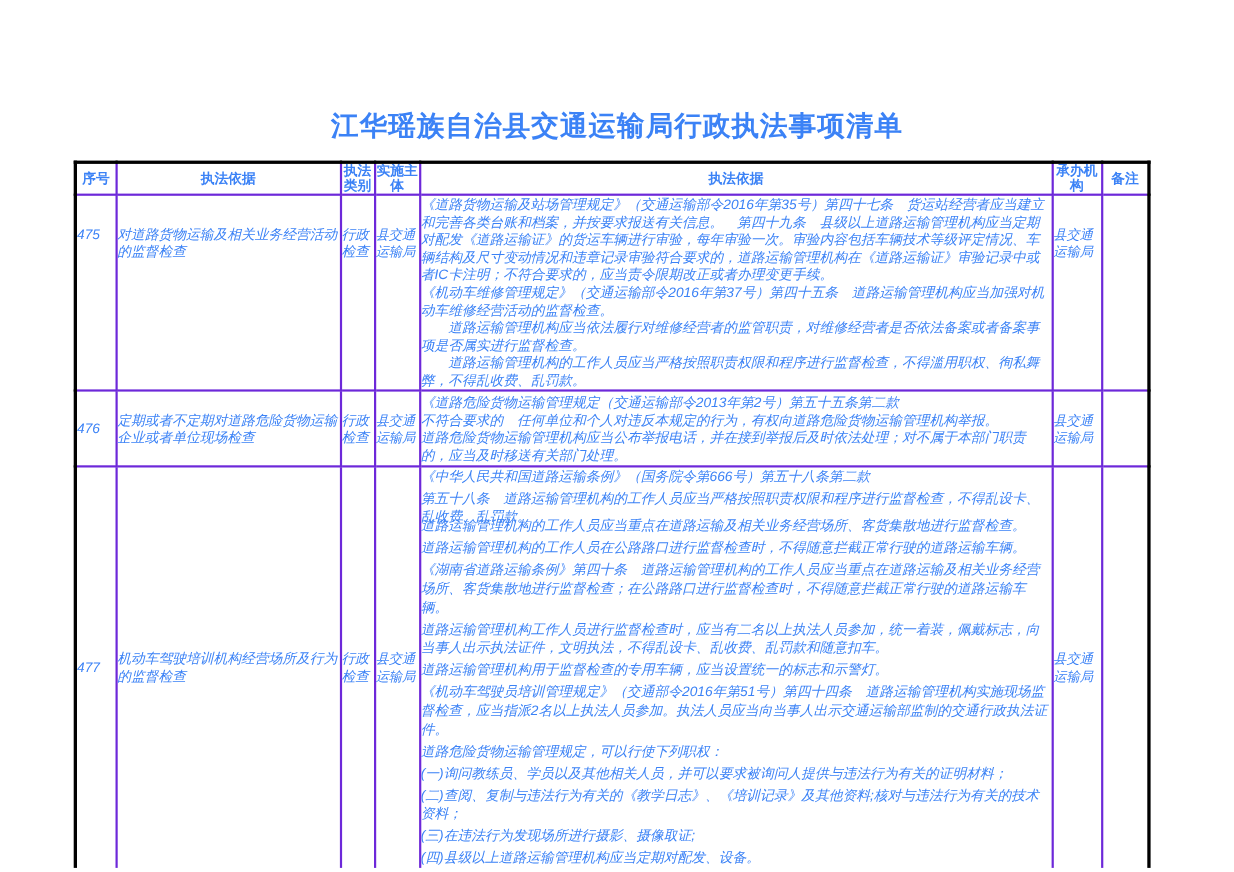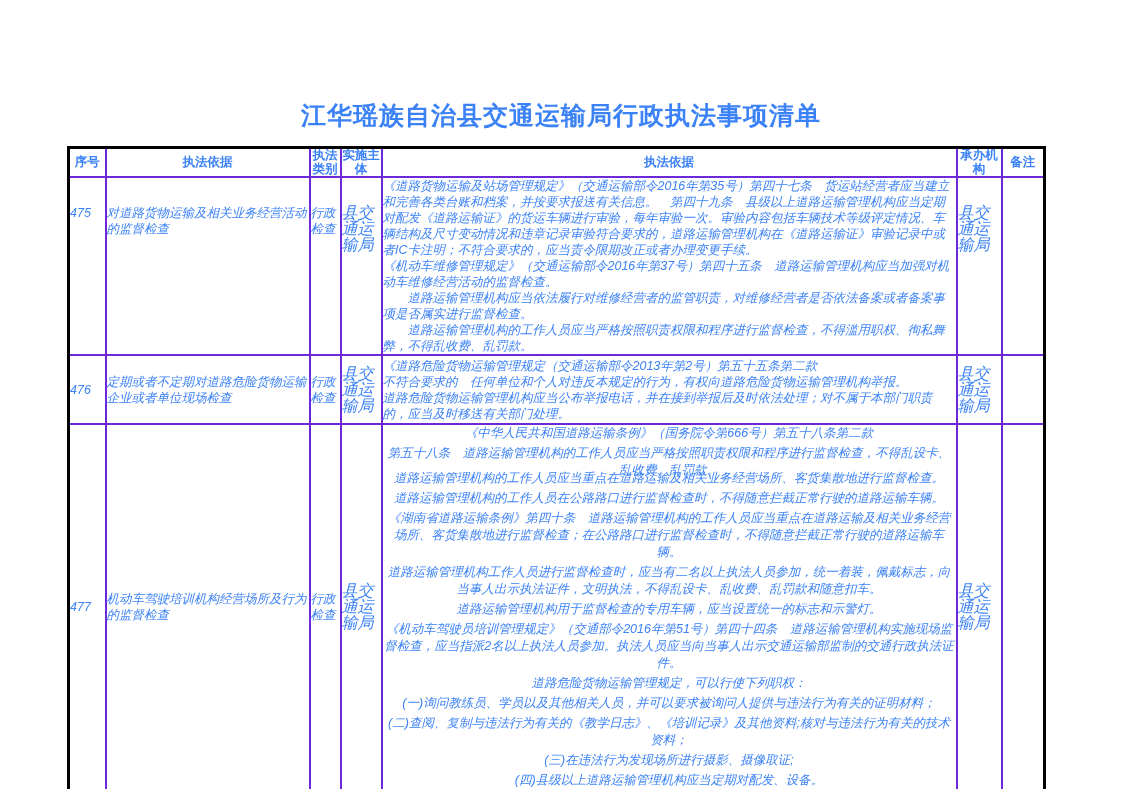--- a/index.html
+++ b/index.html
@@ -40,39 +40,39 @@
     font-size: 12.5px;
     font-weight: bold;
     text-align: center;
     line-height: 13.5px;
     height: 27px;
   }
   td { font-size: 12.5px; font-style: italic; }
   .c-idx, .c-name, .c-cat, .c-subj, .c-agency, .c-remark {
     line-height: 16px;
   }
-  .c-subj, .c-agency { font-size: 16px; }
+  .c-subj, .c-agency { font-size: 12px; }
   .c-name { padding: 0 2px; }
   .c-basis {
     text-align: left;
     vertical-align: top;
     padding: 1px 4px 2px 4px;
     line-height: 16px;
   }
   .para {
     margin: 0;
     white-space: pre-wrap;
     word-break: break-all;
   }
   
   tr.row-475 { height: 168px; }
   tr.row-476 { height: 69px; }
   tr.row-477 { height: 263px; }
   tr.row-475 td.v { vertical-align: top; padding-top: 27px; }
-  tr.row-477 .c-basis { line-height: 17px; text-align: center; }
+  tr.row-477 .c-basis { line-height: 17px; }
   tr.row-477 .para + .para { margin-top: 3px; }
   
   tr.row-477 .para:nth-child(2) { max-height: 22px; }
 </style>
 </head>
 <body>
 
 <div class="page">
   <h1 class="title">江华瑶族自治县交通运输局行政执法事项清单</h1>
 

